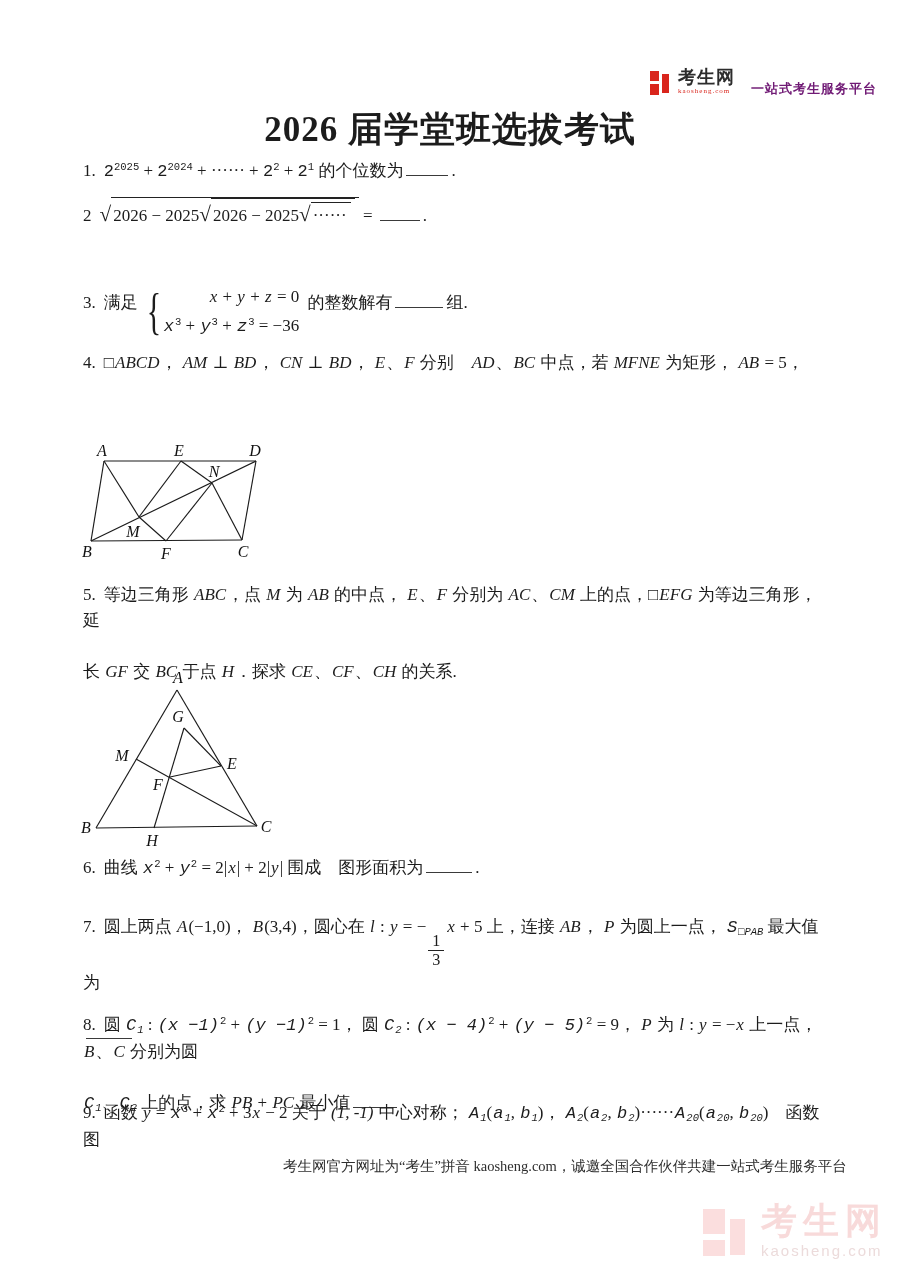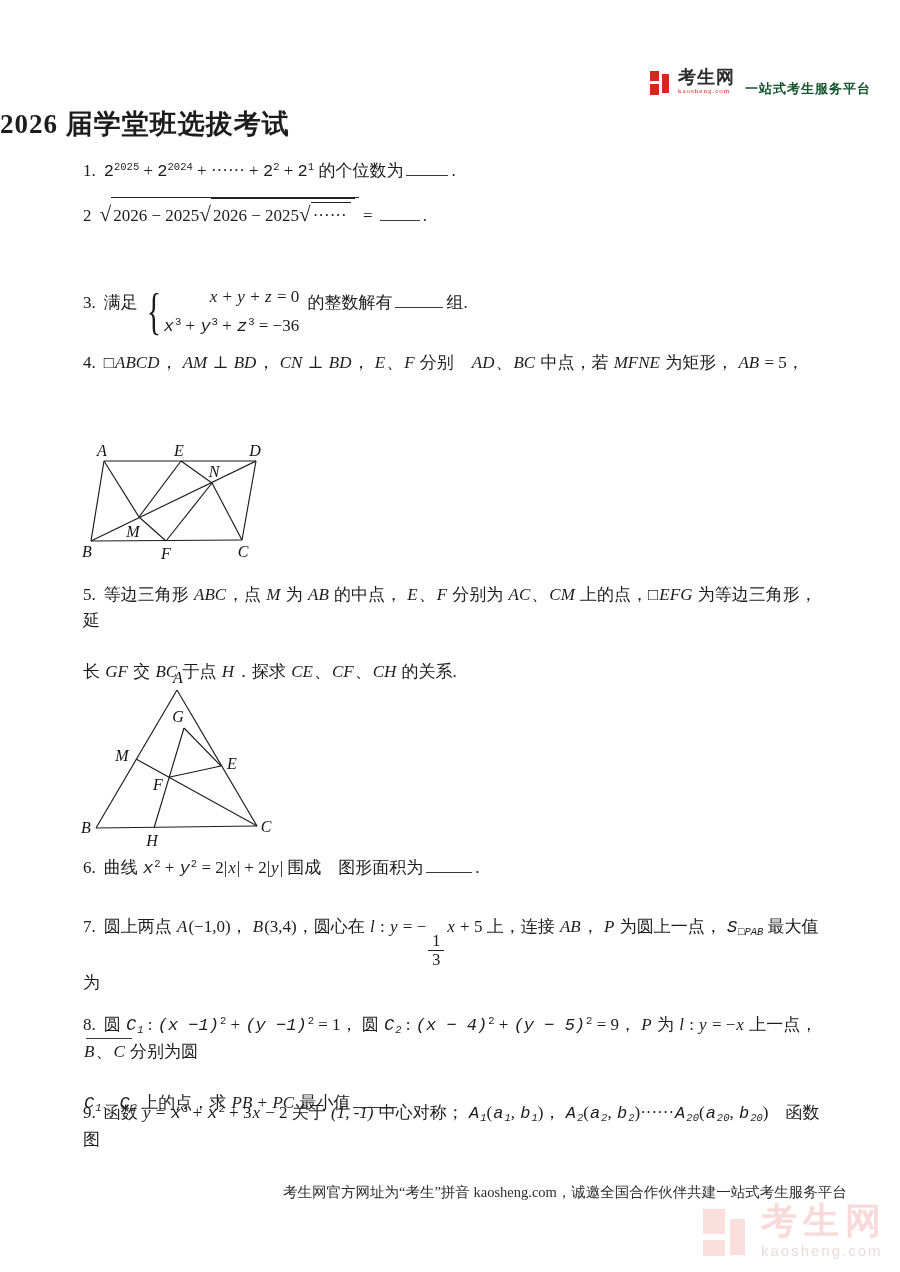--- a/index.html
+++ b/index.html
@@ -9,25 +9,25 @@
   
   .brand{position:absolute;left:650px;top:68px;display:flex;align-items:flex-start;}
   .brand-icon{position:relative;width:24px;height:30px;margin-right:4px;}
   .brand-icon .blk{position:absolute;background:#d9251c;}
   .bi1{left:0;top:3px;width:9px;height:10px;}
   .bi2{left:0;top:16px;width:9px;height:11px;}
   .bi3{left:12px;top:6px;width:7px;height:19px;}
   .brand-text{display:flex;flex-direction:column;line-height:1;}
   .brand-name{font-size:18px;font-weight:bold;color:#2c2c2c;letter-spacing:1px;}
   .brand-domain{font-size:7px;color:#d9251c;letter-spacing:1px;margin-top:2px;}
-  .brand-tagline{font-size:13px;font-weight:bold;color:#14532d;margin-left:10px;margin-top:12px;letter-spacing:1px;}
+  .brand-tagline{font-size:13px;font-weight:bold;color:#701a75;margin-left:16px;margin-top:12px;letter-spacing:1px;}
 
   
-  .title{position:absolute;left:0;right:0;top:106px;margin:0;
-         font-size:27px;font-weight:bold;letter-spacing:1px;}
+  .title{position:absolute;left:0;right:0;top:106px;margin:0;text-align:center;
+         font-size:35px;font-weight:bold;letter-spacing:1px;}
 
   
   .problem{position:absolute;left:83px;width:740px;font-size:17px;line-height:1.5;}
   .pline{margin-bottom:26px;white-space:normal;}
   .pline:last-child{margin-bottom:0;}
   .pnum{margin-right:8px;}
   .t{font-style:normal;}
   .mi{font-style:italic;padding:0 1px;}
   .bs{white-space:nowrap;font-family:Liberation Mono, monospace;}
   .sup{font-size:0.62em;position:relative;top:-0.55em;font-style:normal;}
@@ -44,21 +44,21 @@
   .ccol{display:inline-flex;flex-direction:column;gap:3px;margin-left:-3px;}
   .cline{display:block;text-align:right;}
 
   
   .fig{position:absolute;}
   .fig line{stroke:#1b1b1b;stroke-width:1.15;}
   .fig text{font-family:"Liberation Serif","DejaVu Serif",serif;font-style:italic;
             font-size:16px;fill:#111;text-anchor:middle;}
 
   
-  .footer{position:absolute;left:283px;top:1183px;font-size:14.5px;color:#2e2e2e;}
+  .footer{position:absolute;left:283px;top:1157px;font-size:14.5px;color:#2e2e2e;}
   .watermark{position:absolute;left:703px;top:1203px;display:flex;align-items:flex-start;}
   .wm-icon{position:relative;width:52px;height:54px;margin-right:6px;}
   .wm-icon .blk{position:absolute;background:#fbdede;}
   .wi1{left:0;top:6px;width:22px;height:25px;}
   .wi2{left:0;top:37px;width:22px;height:16px;}
   .wi3{left:27px;top:16px;width:15px;height:36px;}
   .wm-text{display:flex;flex-direction:column;line-height:1;}
   .wm-name{font-size:36px;font-weight:bold;color:#f8dada;letter-spacing:6px;}
   .wm-domain{font-size:15px;color:#ecdbdb;letter-spacing:2px;margin-top:4px;
              font-family:"Liberation Sans","DejaVu Sans",sans-serif;}

